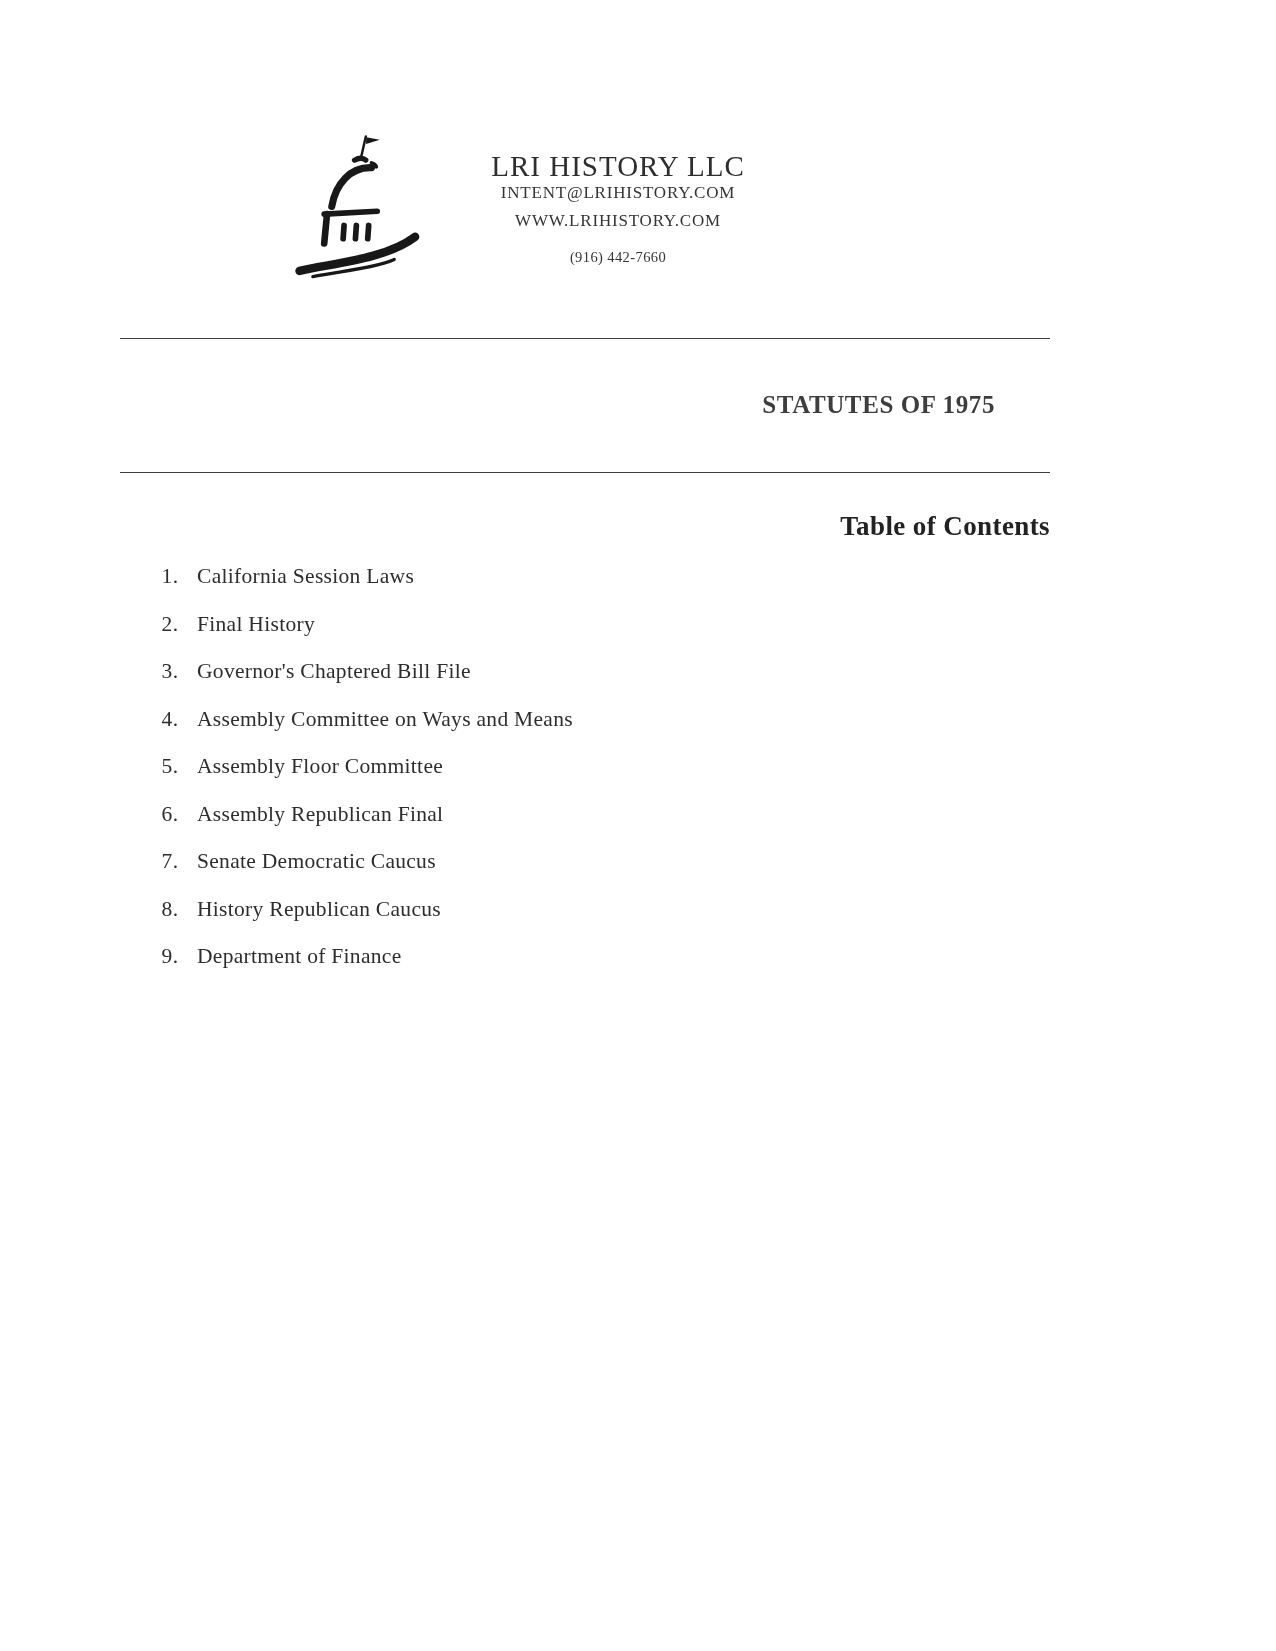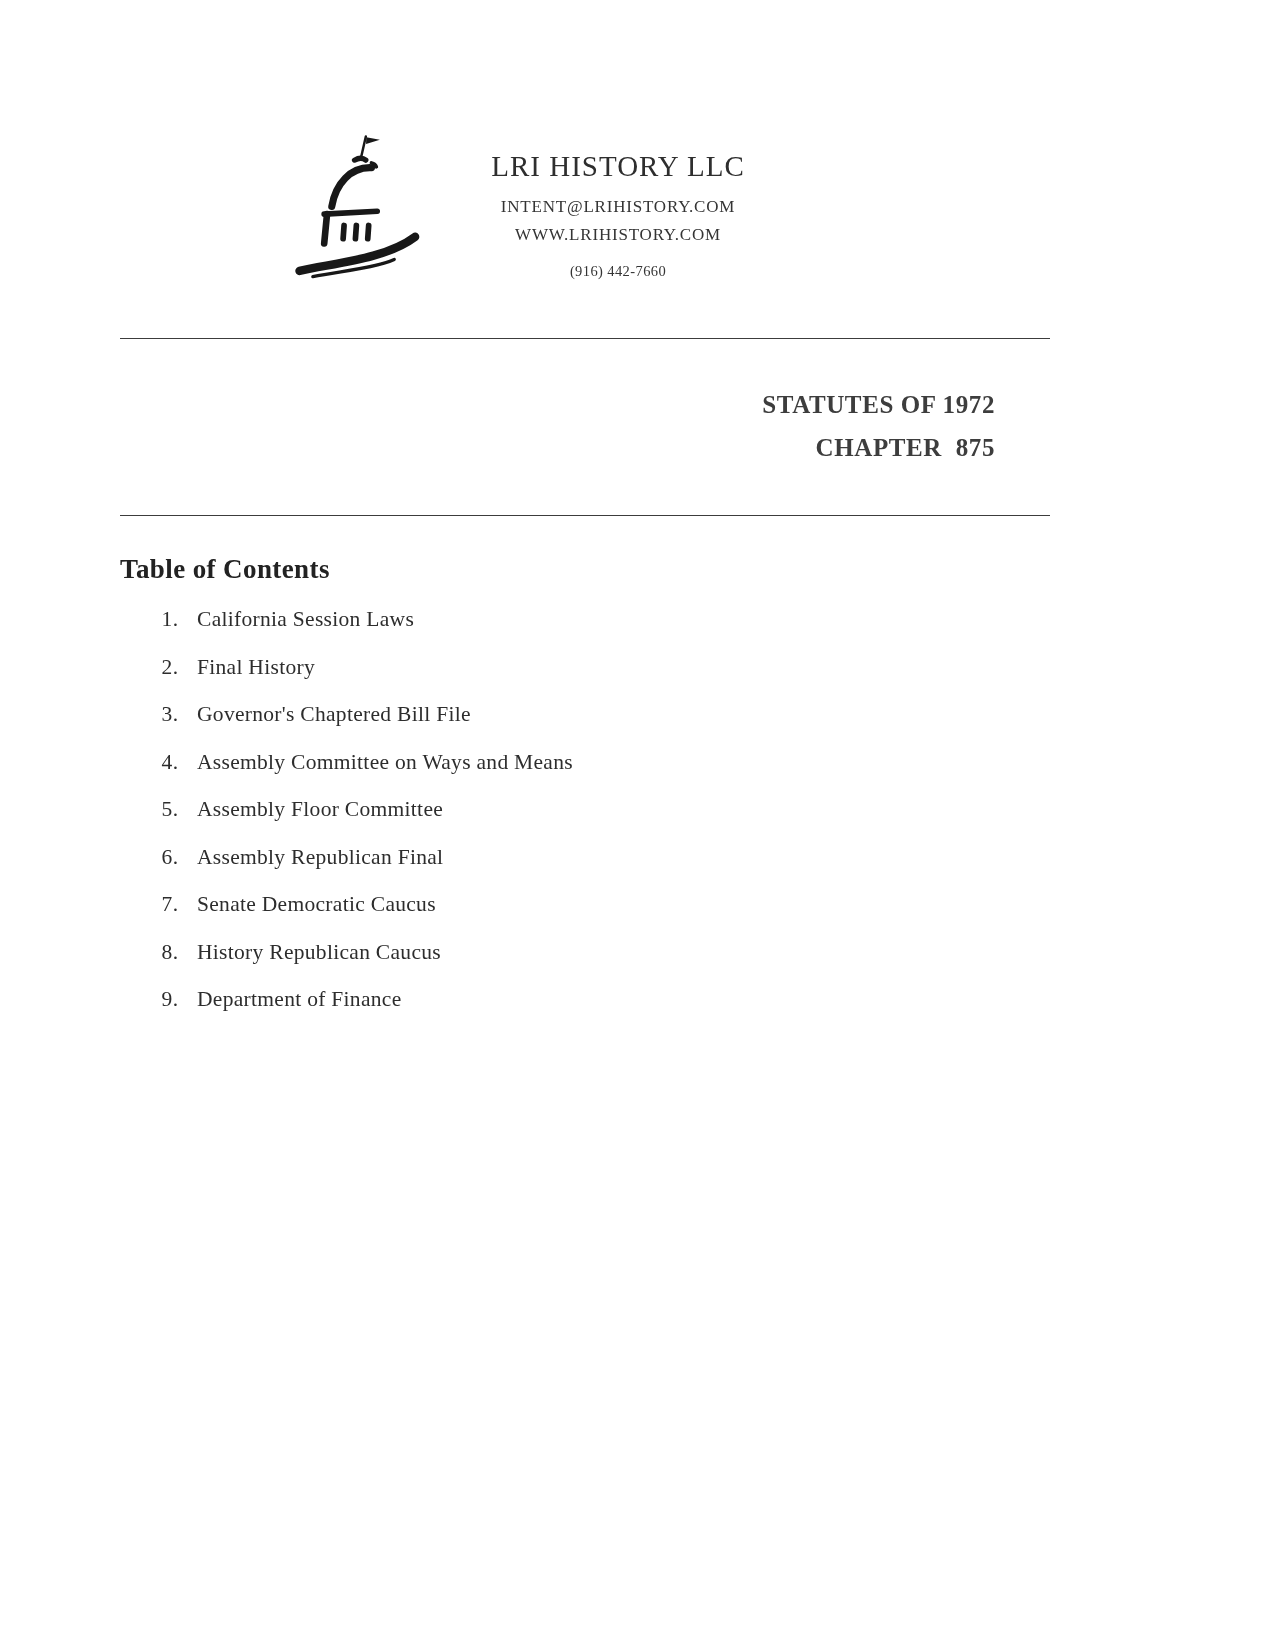--- a/index.html
+++ b/index.html
@@ -34,21 +34,20 @@
     margin-left: 34px;
     margin-top: 22px;
     text-align: center;
     min-width: 300px;
   }
   .company-name {
     font-size: 29px;
     letter-spacing: 1px;
     color: #2e2e2e;
     font-weight: 400;
-    margin-bottom: 14px;
     white-space: nowrap;
   }
   .company-line {
     font-size: 17px;
     letter-spacing: 0.8px;
     color: #343434;
     margin-bottom: 8px;
   }
   .company-phone {
     font-size: 14.5px;
@@ -81,20 +80,21 @@
     white-space: pre-wrap;
   }
 
   
   .toc-heading {
     margin-top: 38px;
     font-size: 27px;
     font-weight: 700;
     color: #222222;
     letter-spacing: 0.4px;
+    text-align: right;
   }
   ol.toc-list {
     margin-top: 21px;
     margin-left: 26px;
     padding-left: 38px;
     list-style: decimal;
   }
   ol.toc-list li {
     font-size: 21.5px;
     color: #2d2d2d;
@@ -139,22 +139,21 @@
       <div class="company-name">LRI HISTORY LLC</div>
       <div class="company-line">INTENT@LRIHISTORY.COM</div>
       <div class="company-line">WWW.LRIHISTORY.COM</div>
       <div class="company-phone">(916) 442-7660</div>
     </div>
   </div>
 
   <hr class="rule rule-top">
 
   <div class="title-block">
-    <div class="title-line">STATUTES OF 1972</div>
-    <div class="title-line">CHAPTER  875</div>
+    <div class="title-line">STATUTES OF 1975</div>
   </div>
 
   <hr class="rule rule-bottom">
 
   <h1 class="toc-heading">Table of Contents</h1>
 
   <ol class="toc-list">
       <li>California Session Laws</li>
       <li>Final History</li>
       <li>Governor's Chaptered Bill File</li>

